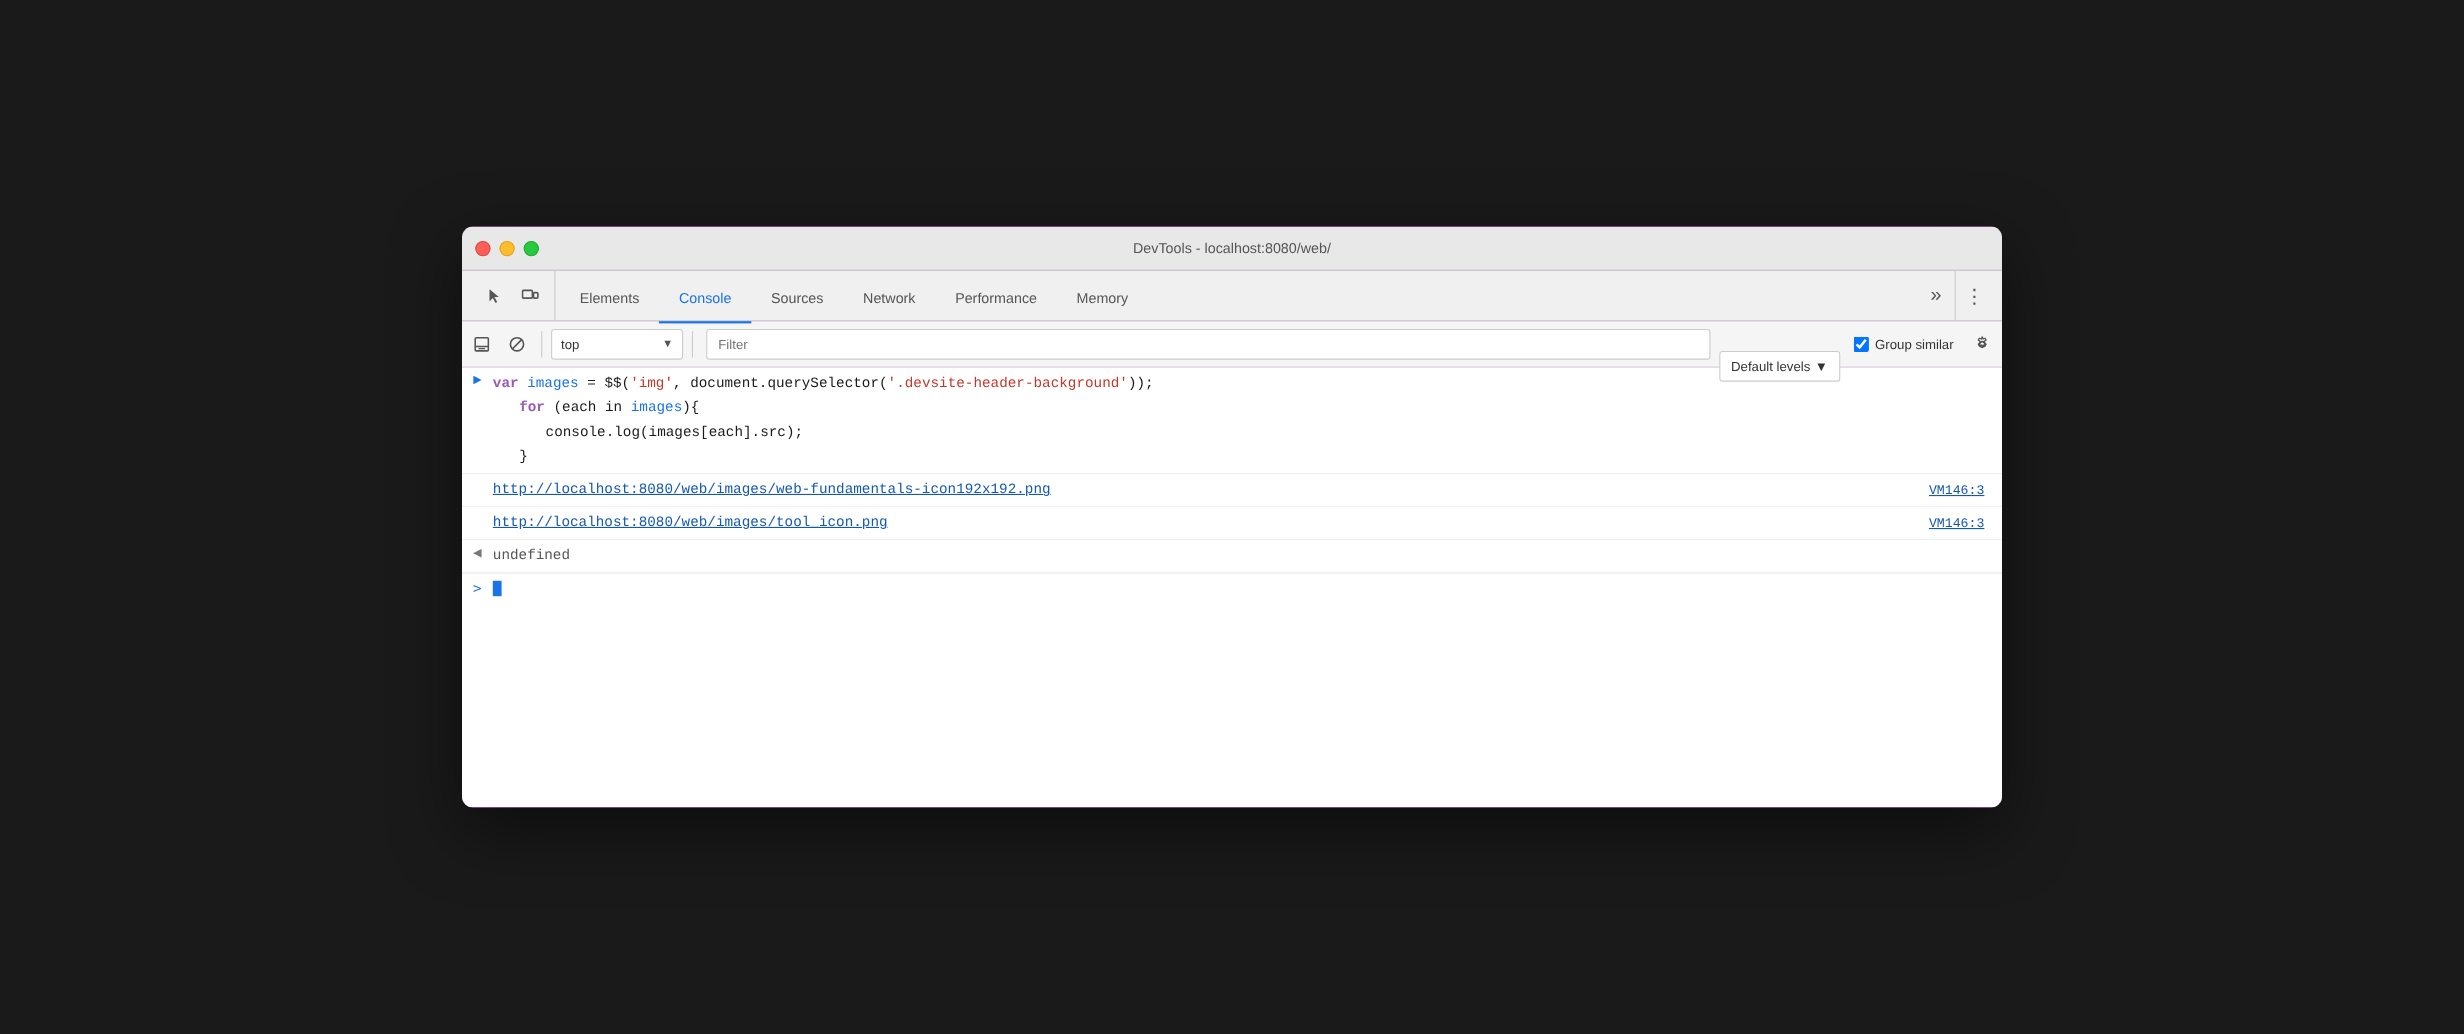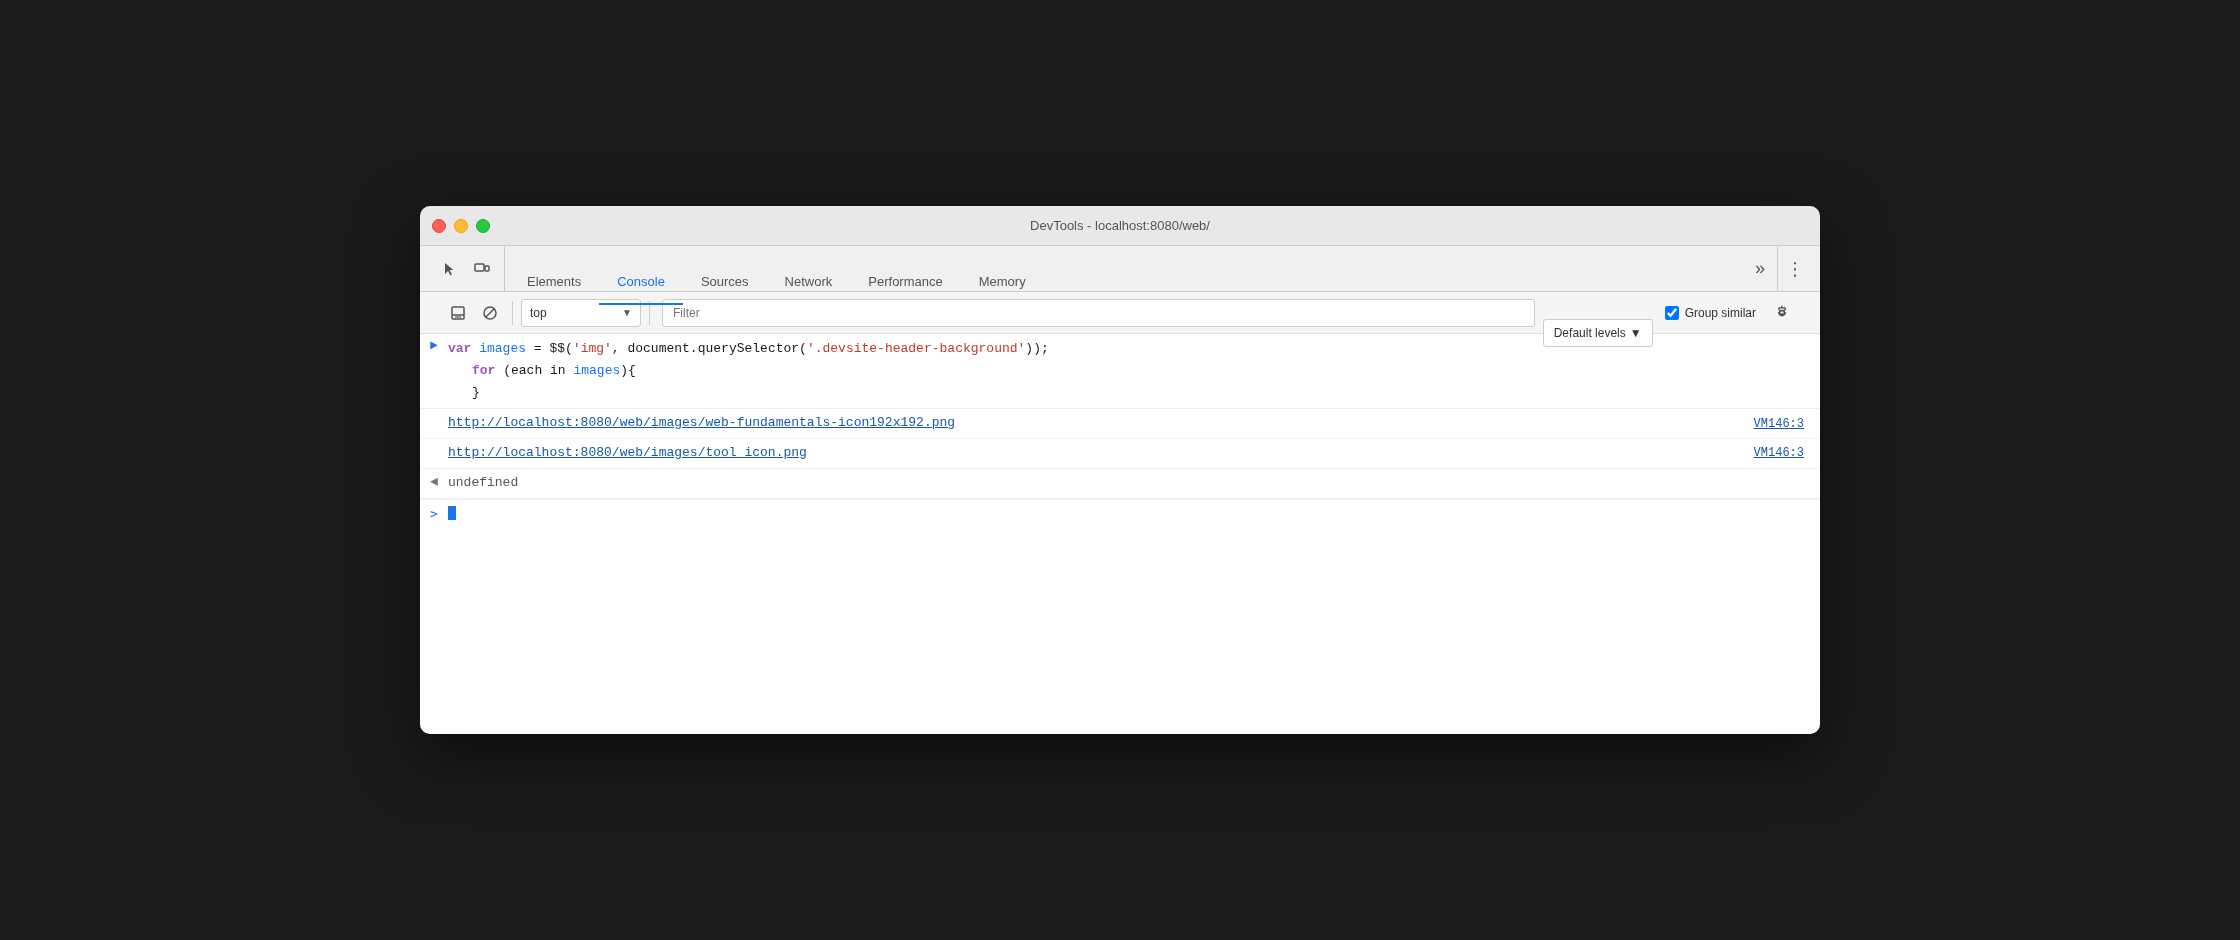--- a/index.html
+++ b/index.html
@@ -98,21 +98,21 @@
 
     .tab {
       display: flex;
       align-items: center;
       padding: 0 18px;
       font-size: 13px;
       color: #555;
       cursor: pointer;
       border-bottom: 2px solid transparent;
       position: relative;
-      top: 14px;
+      top: 3px;
       white-space: nowrap;
     }
 
     .tab.active {
       color: #1a73e8;
       border-bottom: 2px solid #1a73e8;
     }
 
     .tab-more {
       display: flex;
@@ -134,21 +134,21 @@
       border-left: 1px solid #ccc;
     }
 
     
     .toolbar {
       background: #f5f5f5;
       border-bottom: 1px solid #ddd;
       display: flex;
       align-items: center;
       height: 42px;
-      padding: 0 24px;
+      padding: 0 4px;
       gap: 4px;
     }
 
     .toolbar-icon-btn {
       width: 28px;
       height: 28px;
       display: flex;
       align-items: center;
       justify-content: center;
       border-radius: 4px;
@@ -454,20 +454,23 @@
       <div class="entry-icon">
         <span class="entry-arrow-right">►</span>
       </div>
       <div class="entry-content code-block">
         <span class="code-line">
           <span class="kw-var">var </span><span class="var-name">images</span><span class="plain"> = $$(</span><span class="string-red">'img'</span><span class="plain">, document.querySelector(</span><span class="string-red">'.devsite-header-background'</span><span class="plain">));</span>
         </span>
         <span class="code-line indent1">
           <span class="kw-for">for </span><span class="plain">(each in </span><span class="var-name">images</span><span class="plain">){</span>
         </span>
+        <span class="code-line indent2">
+          <span class="plain">console.log(images[each].src);</span>
+        </span>
         <span class="code-line indent1">
           <span class="plain">}</span>
         </span>
       </div>
     </div>
 
     <div class="console-entry">
       <div class="entry-icon"></div>
       <div class="entry-content">
         <span class="link-url">http://localhost:8080/web/images/web-fundamentals-icon192x192.png</span>

